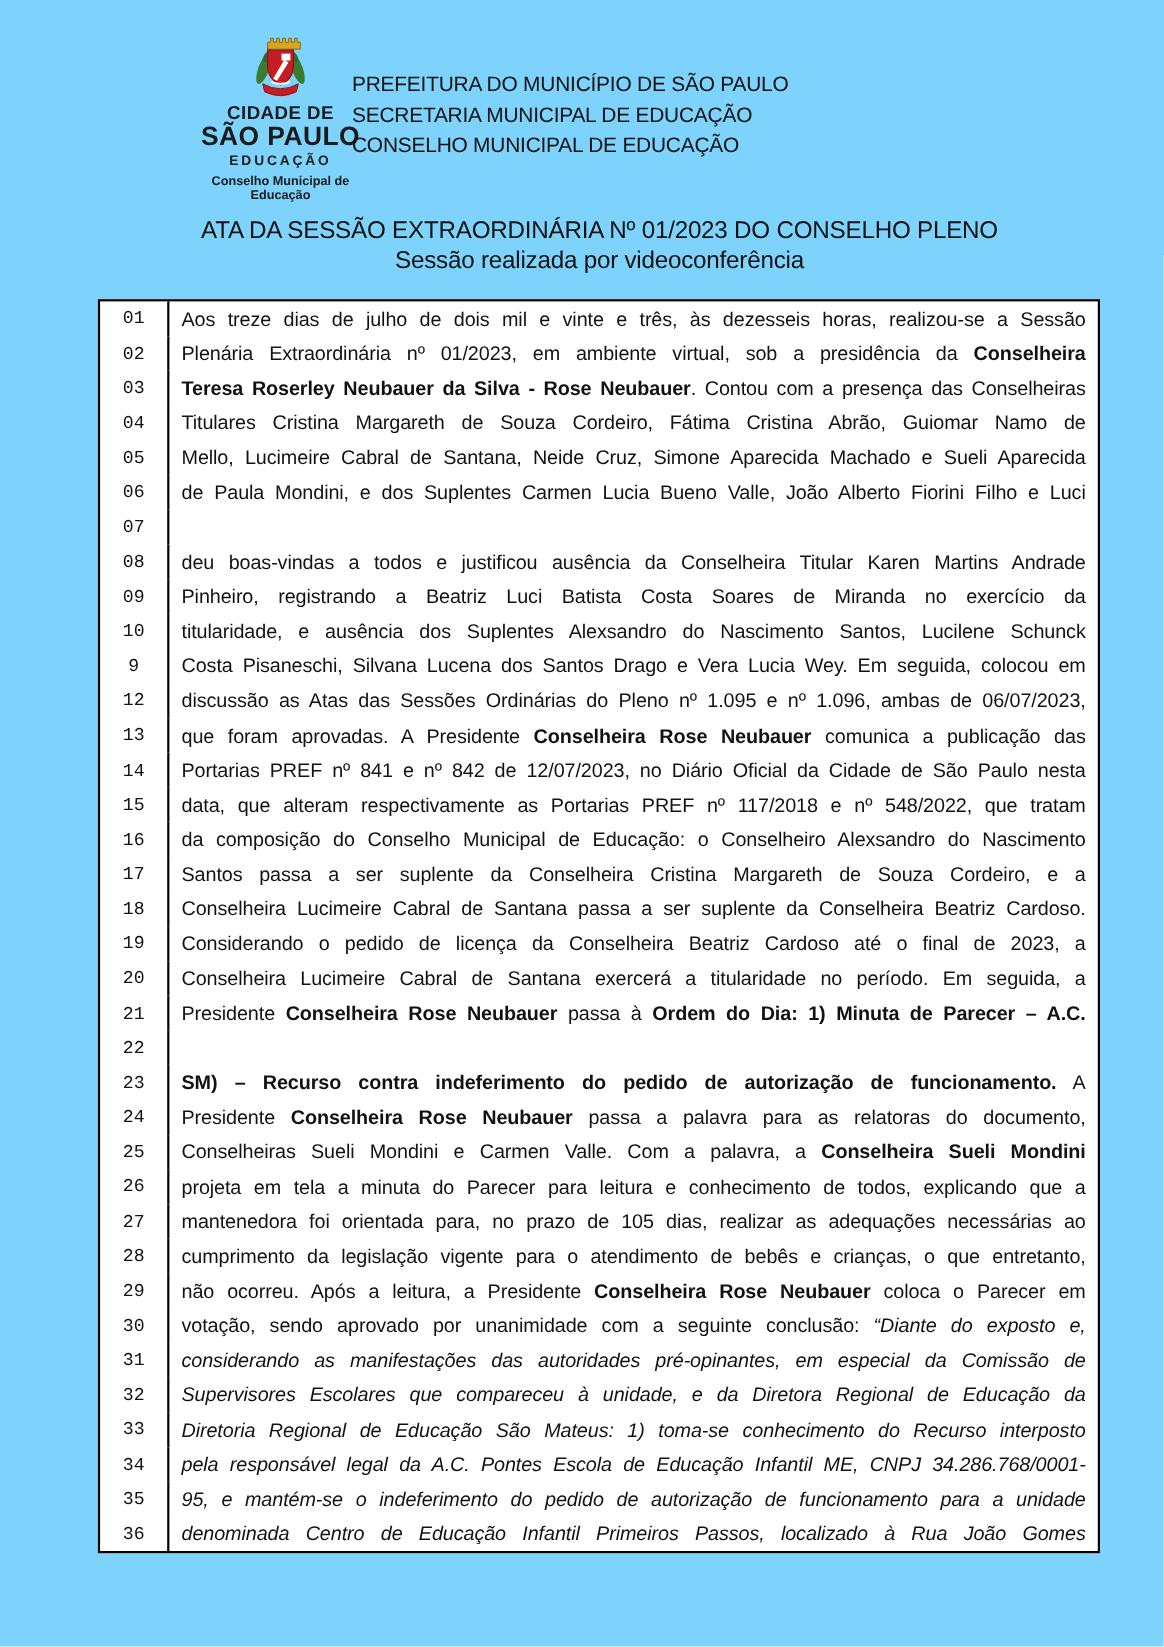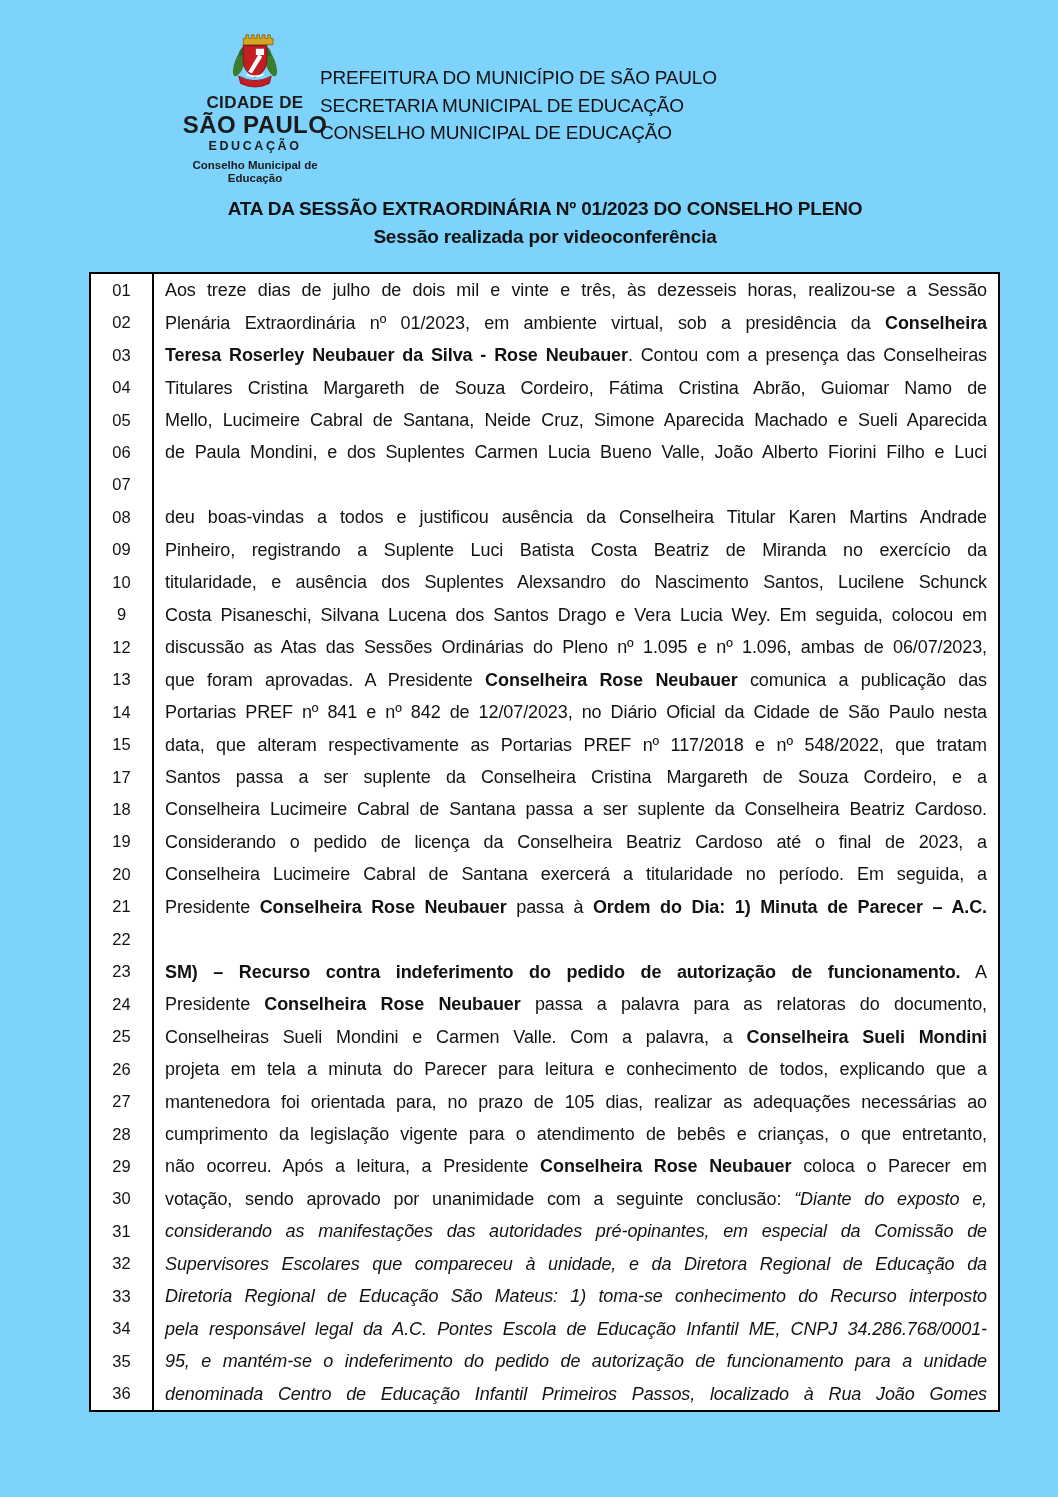--- a/index.html
+++ b/index.html
@@ -17,32 +17,32 @@
   .logo-l3 { font-size:12.5px; line-height:15px; margin-top:2px; letter-spacing:2.6px; }
   .logo-l4 { font-size:11.5px; line-height:13px; margin-top:5px; }
   
   .org-block {
     position:absolute; left:320px; top:64px; width:660px; 
     font-weight:400; font-size:19px; line-height:27.5px; letter-spacing:-.2px;
   }
   
   .title-block {
     position:absolute; left:90px; top:195px; width:910px; text-align:center;
-    font-weight:700; font-size:19px; line-height:27.5px; letter-spacing:-.2px;
+    font-weight:400; font-size:22px; line-height:27.5px; letter-spacing:-.2px;
   }
   
   .minutes {
     position:absolute; left:89px; top:272px; width:911px; height:1140px;
     border:2px solid #000; display:flex; flex-direction:column; background:#fff;
   }
   .row { flex:1 1 0; display:flex; min-height:0; }
   .num {
     flex:0 0 63px; width:63px; border-right:2px solid #000;
     display:flex; align-items:center; justify-content:center;
-    font-size:16.5px; color:#121212;
+    font-size:16.5px; color:#121212;font-family:Liberation Mono, monospace;
   }
   .txt {
     flex:1 1 auto; align-self:center; padding:0 11px; overflow:hidden;
     font-size:18px; letter-spacing:-.1px; line-height:20px;
     text-align:justify; text-align-last:justify;
   }
   .txt span.b { font-weight:700; }
   .txt span.i { font-style:italic; }
 </style>
 </head>
@@ -112,21 +112,21 @@
       </div>
       <div class="row">
         <div class="num">07</div>
       </div>
       <div class="row">
         <div class="num">08</div>
         <div class="txt"><span>deu boas-vindas a todos e justificou ausência da Conselheira Titular Karen Martins Andrade</span></div>
       </div>
       <div class="row">
         <div class="num">09</div>
-        <div class="txt"><span>Pinheiro, registrando a Suplente Luci Batista Costa Beatriz de Miranda no exercício da</span></div>
+        <div class="txt"><span>Pinheiro, registrando a Beatriz Luci Batista Costa Soares de Miranda no exercício da</span></div>
       </div>
       <div class="row">
         <div class="num">10</div>
         <div class="txt"><span>titularidade, e ausência dos Suplentes Alexsandro do Nascimento Santos, Lucilene Schunck</span></div>
       </div>
       <div class="row">
         <div class="num">9</div>
         <div class="txt"><span>Costa Pisaneschi, Silvana Lucena dos Santos Drago e Vera Lucia Wey. Em seguida, colocou em</span></div>
       </div>
       <div class="row">
@@ -139,20 +139,24 @@
       </div>
       <div class="row">
         <div class="num">14</div>
         <div class="txt"><span>Portarias PREF nº 841 e nº 842 de 12/07/2023, no Diário Oficial da Cidade de São Paulo nesta</span></div>
       </div>
       <div class="row">
         <div class="num">15</div>
         <div class="txt"><span>data, que alteram respectivamente as Portarias PREF nº 117/2018 e nº 548/2022, que tratam</span></div>
       </div>
       <div class="row">
+        <div class="num">16</div>
+        <div class="txt"><span>da composição do Conselho Municipal de Educação: o Conselheiro Alexsandro do Nascimento</span></div>
+      </div>
+      <div class="row">
         <div class="num">17</div>
         <div class="txt"><span>Santos passa a ser suplente da Conselheira Cristina Margareth de Souza Cordeiro, e a</span></div>
       </div>
       <div class="row">
         <div class="num">18</div>
         <div class="txt"><span>Conselheira Lucimeire Cabral de Santana passa a ser suplente da Conselheira Beatriz Cardoso.</span></div>
       </div>
       <div class="row">
         <div class="num">19</div>
         <div class="txt"><span>Considerando o pedido de licença da Conselheira Beatriz Cardoso até o final de 2023, a</span></div>

